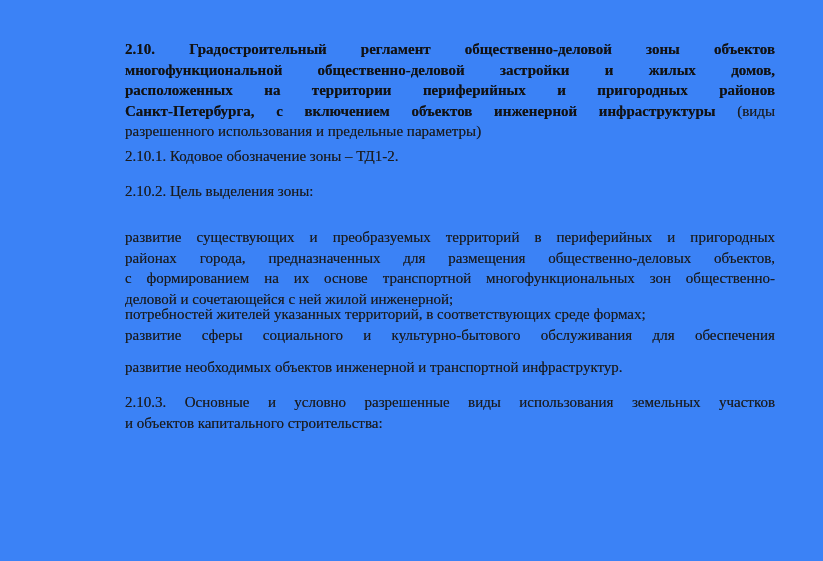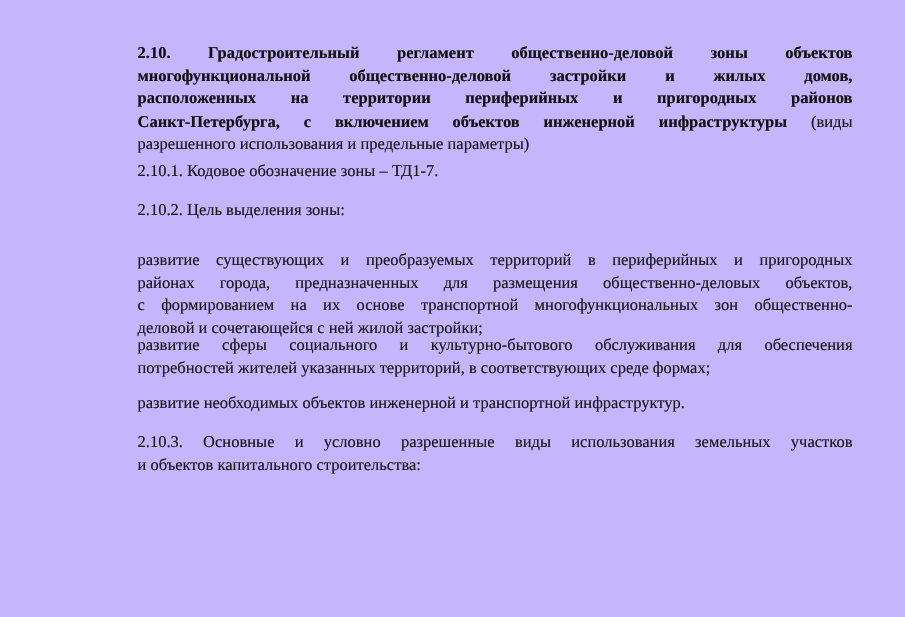--- a/index.html
+++ b/index.html
@@ -54,44 +54,44 @@
     font-weight: bold;
     color: #121212;
   }
   .seg.r {
     font-weight: normal;
   }
 </style>
 </head>
 <body>
 
-<div class="page" style="background: #c4b5fd;">
+<div class="page" style="background: #3b82f6;">
   <div class="doc" id="doc-root" style="color: rgb(28, 28, 28);">
       <div class="para" style="top: 39px;">
         <div class="line j"><span class="seg b">2.10. Градостроительный регламент общественно-деловой зоны объектов</span></div>
         <div class="line j"><span class="seg b">многофункциональной общественно-деловой застройки и жилых домов,</span></div>
         <div class="line j"><span class="seg b">расположенных на территории периферийных и пригородных районов</span></div>
         <div class="line j"><span class="seg b">Санкт-Петербурга, с включением объектов инженерной инфраструктуры</span><span class="seg r"> (виды</span></div>
         <div class="line l"><span class="seg r">разрешенного использования и предельные параметры)</span></div>
       </div>
       <div class="para" style="top: 146px;">
-        <div class="line l"><span class="seg r">2.10.1. Кодовое обозначение зоны – ТД1-7.</span></div>
+        <div class="line l"><span class="seg r">2.10.1. Кодовое обозначение зоны – ТД1-2.</span></div>
       </div>
       <div class="para" style="top: 181px;">
         <div class="line l"><span class="seg r">2.10.2. Цель выделения зоны:</span></div>
       </div>
       <div class="para" style="top: 215px; margin-top: 12px;">
         <div class="line j"><span class="seg r">развитие существующих и преобразуемых территорий в периферийных и пригородных</span></div>
         <div class="line j"><span class="seg r">районах города, предназначенных для размещения общественно-деловых объектов,</span></div>
         <div class="line j"><span class="seg r">с формированием на их основе транспортной многофункциональных зон общественно-</span></div>
-        <div class="line l"><span class="seg r">деловой и сочетающейся с ней жилой застройки;</span></div>
+        <div class="line l"><span class="seg r">деловой и сочетающейся с ней жилой инженерной;</span></div>
       </div>
       <div class="para" style="top: 304px;">
+        <div class="line l"><span class="seg r">потребностей жителей указанных территорий, в соответствующих среде формах;</span></div>
         <div class="line j"><span class="seg r">развитие сферы социального и культурно-бытового обслуживания для обеспечения</span></div>
-        <div class="line l"><span class="seg r">потребностей жителей указанных территорий, в соответствующих среде формах;</span></div>
       </div>
       <div class="para" style="top: 357px;">
         <div class="line l"><span class="seg r">развитие необходимых объектов инженерной и транспортной инфраструктур.</span></div>
       </div>
       <div class="para" style="top: 392px;">
         <div class="line j"><span class="seg r">2.10.3. Основные и условно разрешенные виды использования земельных участков</span></div>
         <div class="line l"><span class="seg r">и объектов капитального строительства:</span></div>
       </div>
     </div>
 </div>

